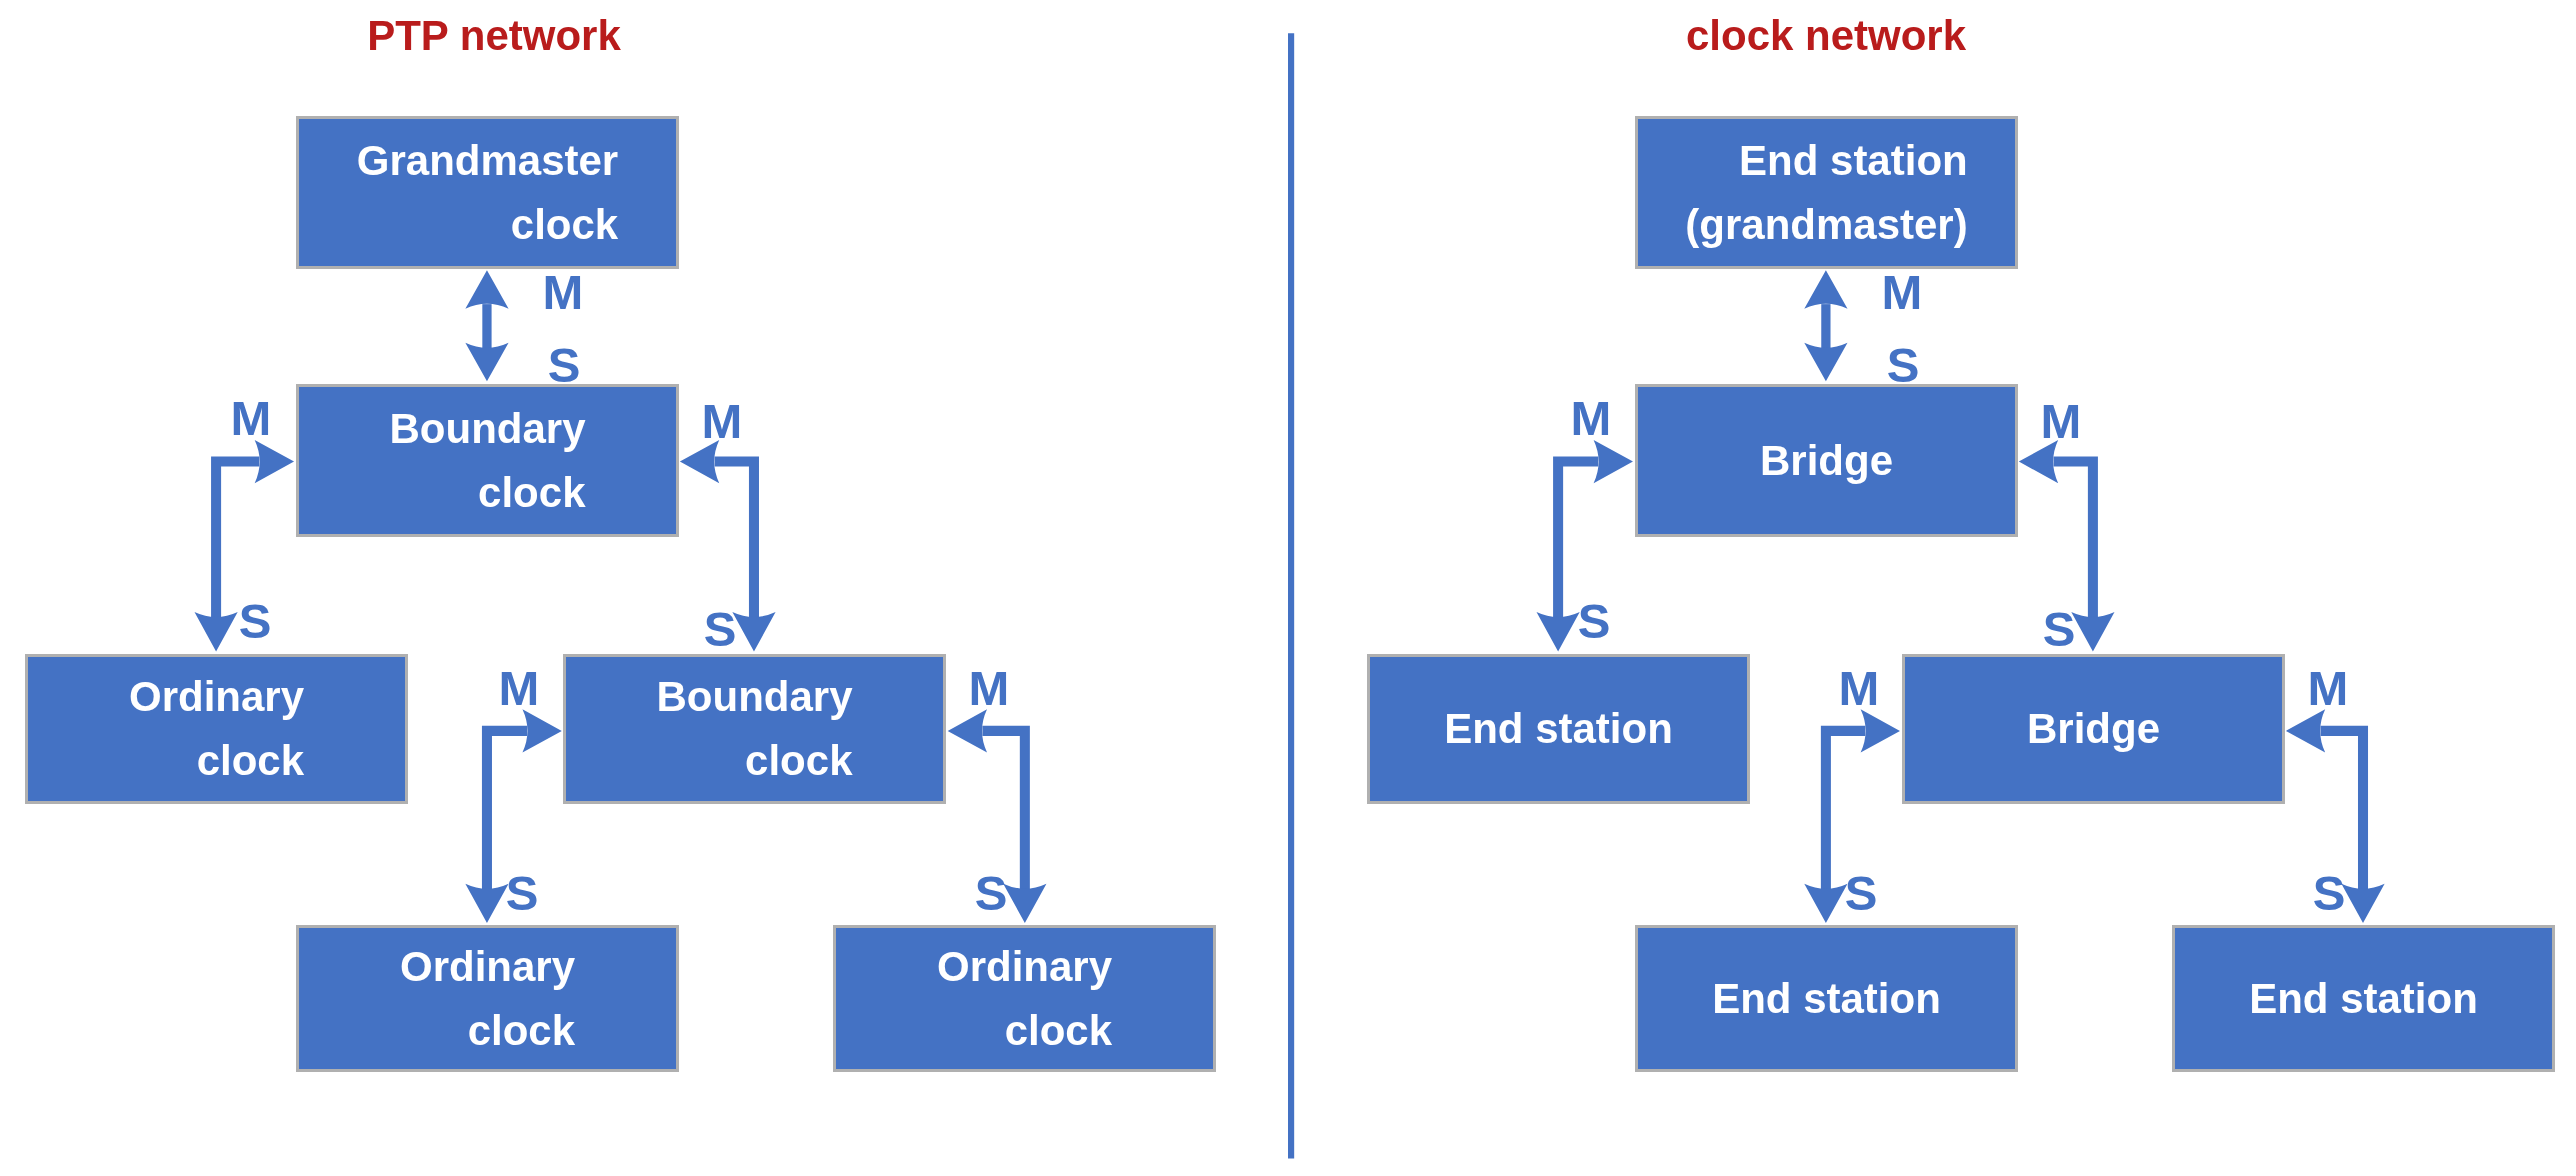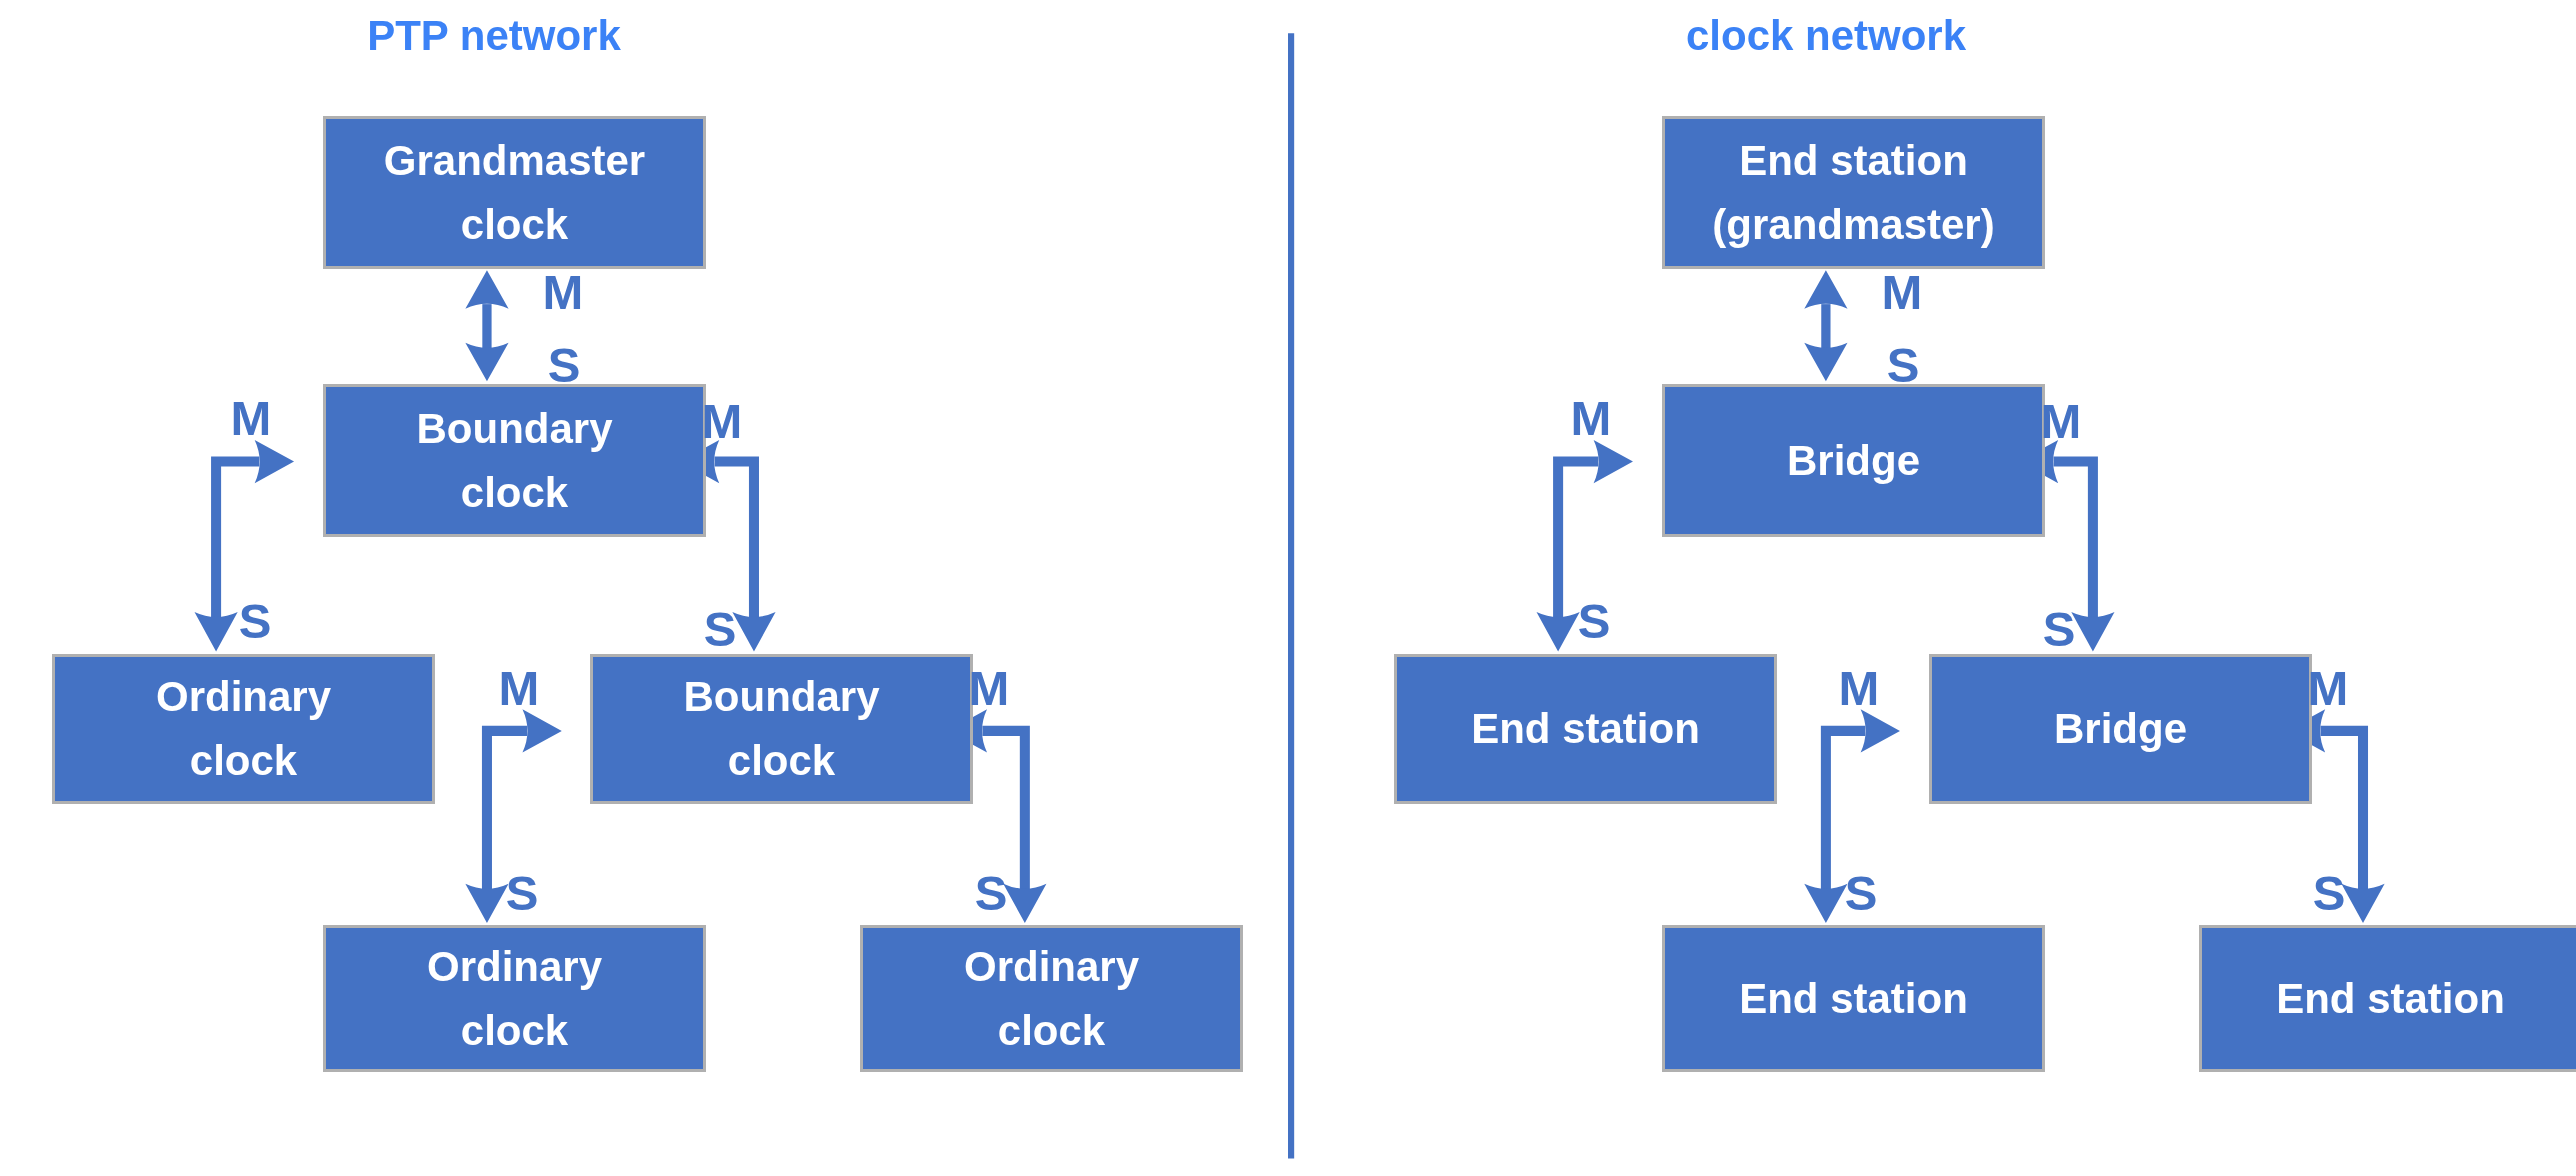--- a/index.html
+++ b/index.html
@@ -1,25 +1,25 @@
 <!DOCTYPE html>
 <html style="font-size:12.3px"><head>
 <meta charset="utf-8">
 <style>
   html,body{margin:0;padding:0;background:#ffffff;}
   body{width:2576px;height:1177px;position:relative;overflow:hidden;
        font-family:"Liberation Sans",sans-serif;}
   .canvas{position:absolute;left:0;top:0;width:2576px;height:1177px;}
   .arrow-layer{position:absolute;left:0;top:0;width:2576px;height:1177px;}
   .panel-title{position:absolute;transform:translate(-50%,-50%);
-       color:#3b82f6;font-weight:bold;font-size:42px;white-space:nowrap;}
+       color:#b91c1c;font-weight:bold;font-size:42px;white-space:nowrap;}
   .box{position:absolute;background:#4472C4;border:3.1px solid #b0b0b0;
        box-sizing:border-box;color:#ffffff;font-weight:bold;font-size:42px;
        line-height:1.52;display:flex;align-items:center;justify-content:center;
-       text-align:center;white-space:pre-line;margin-left:27px;}
+       text-align:right;white-space:pre-line;}
   .port{position:absolute;transform:translate(-50%,-50%);color:#4472C4;
        font-weight:bold;font-size:49px;line-height:1;}
 </style>
 </head>
 <body>
 
 <div class="canvas">
 
   <svg class="arrow-layer" width="2576" height="1177" viewBox="0 0 3338 1525" fill="#4472C4" stroke="none">
 

